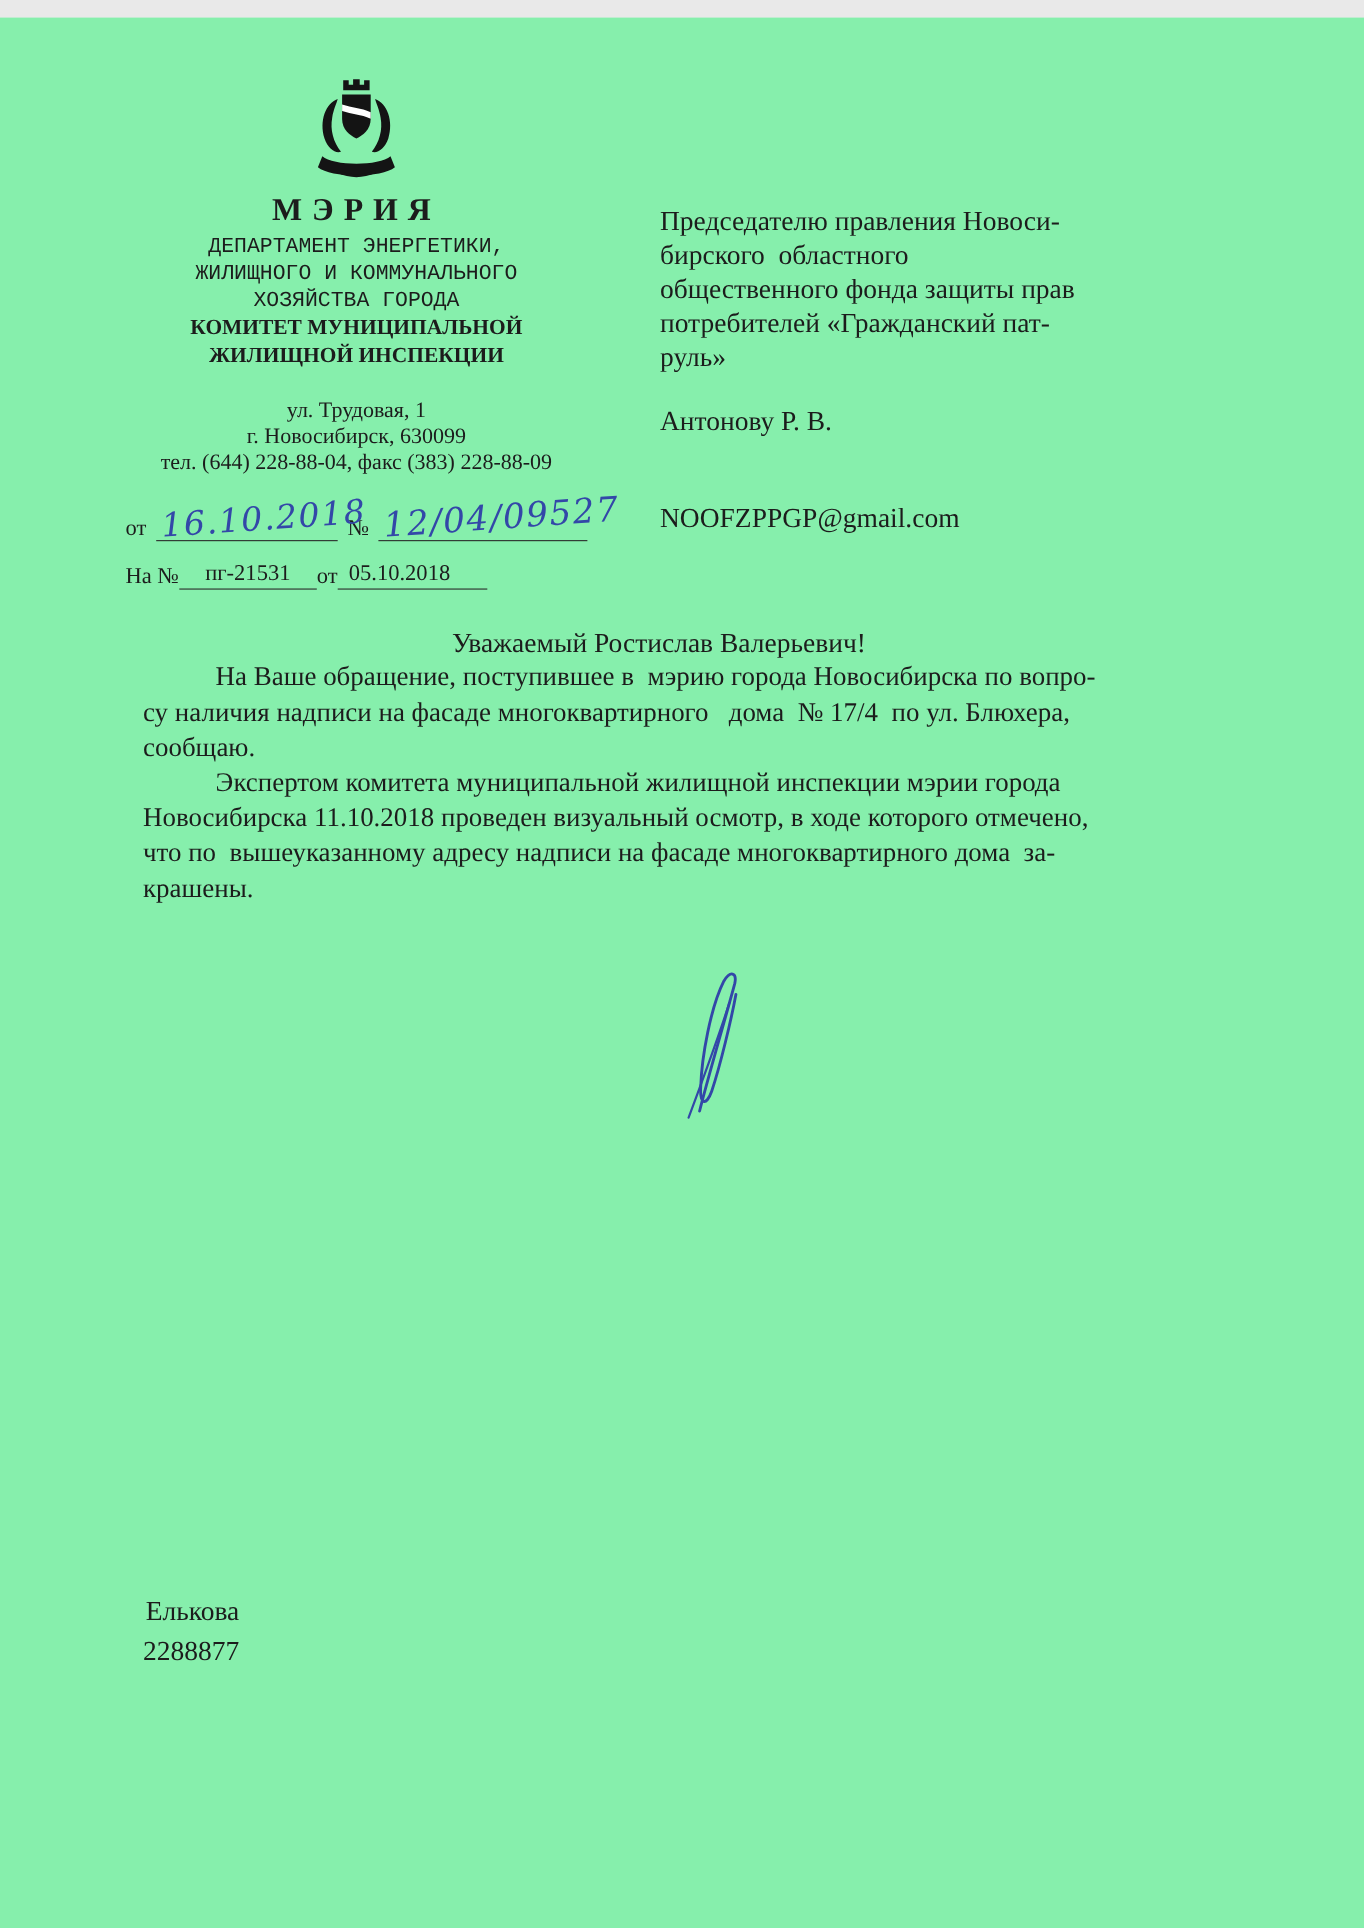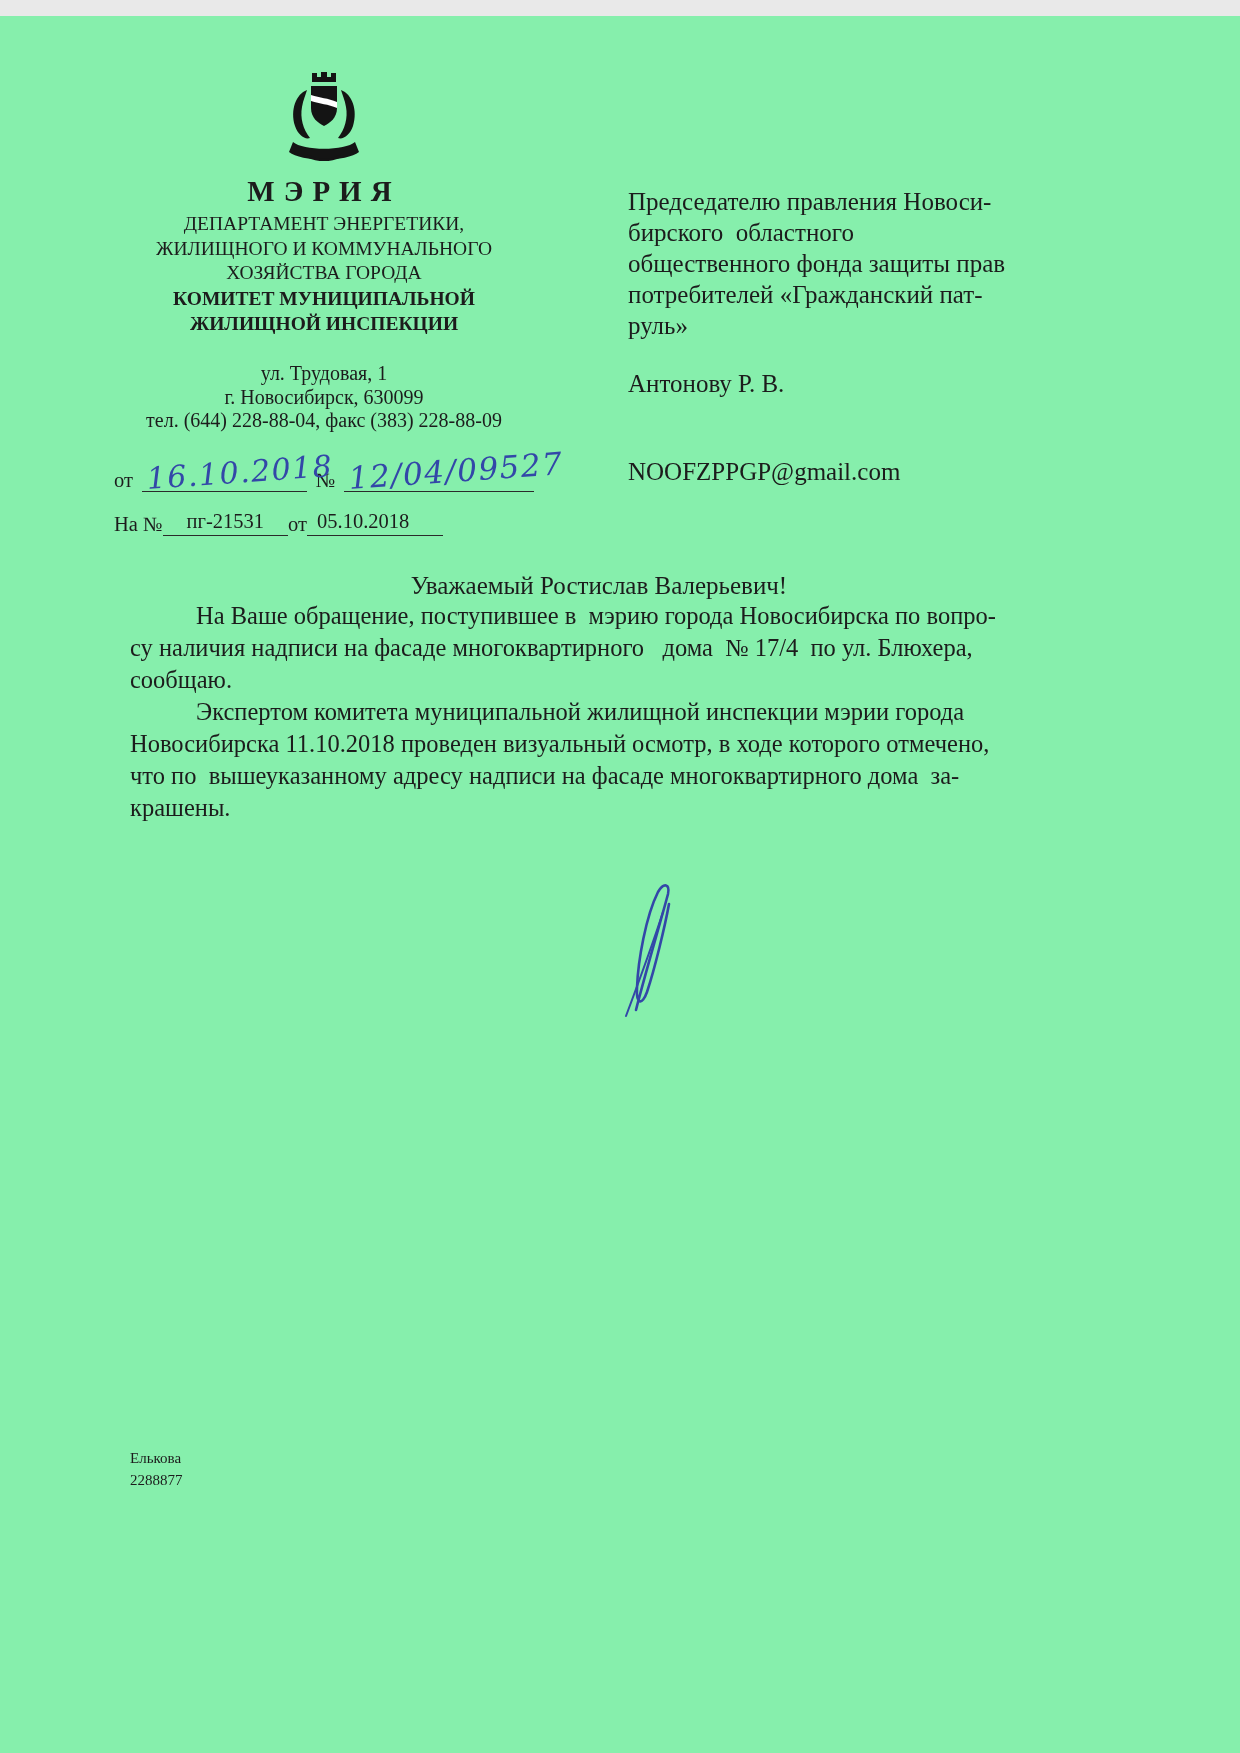--- a/index.html
+++ b/index.html
@@ -24,21 +24,21 @@
     text-align:center;
   }
   .emblem{display:block;margin:0 auto 14px auto;}
   .org-name{
     font-size:29px;font-weight:bold;letter-spacing:9px;line-height:1.05;
   }
   .org-city{
     font-size:27px;font-weight:bold;margin-top:7px;line-height:1.1;
   }
   .dept{
-    font-size:19.5px;line-height:1.24;margin-top:6px;white-space:pre-wrap;
+    font-size:19.5px;line-height:1.24;margin-top:6px;white-space:pre-wrap;font-family:Liberation Mono, monospace;
   }
   .committee{
     font-size:19.5px;font-weight:bold;line-height:1.26;margin-top:2px;white-space:pre-wrap;
   }
   .addr{
     font-size:20px;line-height:1.18;margin-top:26px;
   }
   .phone{font-size:20px;line-height:1.18;}
 
   .ref-row{
@@ -65,21 +65,21 @@
     margin-top:18px;font-size:20.5px;text-align:left;padding:0 6px;
   }
   .typed-underline{
     border-bottom:1.6px solid var(--line);
     padding:0 24px 2px 24px;white-space:nowrap;
   }
   .typed-underline.date{padding:0 34px 2px 10px;}
 
   
   .recipient{
-    position:absolute;left:628px;top:170px;width:448px;
+    position:absolute;left:600px;top:170px;width:448px;
     font-size:25px;line-height:31px;text-align:left;
   }
   .recipient-address{white-space:pre-wrap;}
   .recipient-name{margin-top:27px;}
   .recipient-email{margin-top:57px;}
 
   
   .salutation{
     position:absolute;left:130px;top:556px;width:938px;
     text-align:center;font-size:25px;
@@ -96,21 +96,21 @@
     display:flex;justify-content:space-between;align-items:flex-start;
     font-size:25px;
   }
   .signature-svg{
     position:absolute;left:608px;top:856px;
   }
 
   
   .footer{
     position:absolute;left:130px;top:1432px;
-    font-size:15px;line-height:1.45;text-align:left;
+    font-size:25px;line-height:1.45;text-align:right;
   }
 
   
   .scan-edge{
     position:absolute;left:12px;right:8px;bottom:3px;height:4px;
     background:#9aa0a6;opacity:.55;border-radius:2px;
   }
 </style>
 </head>
 <body>

